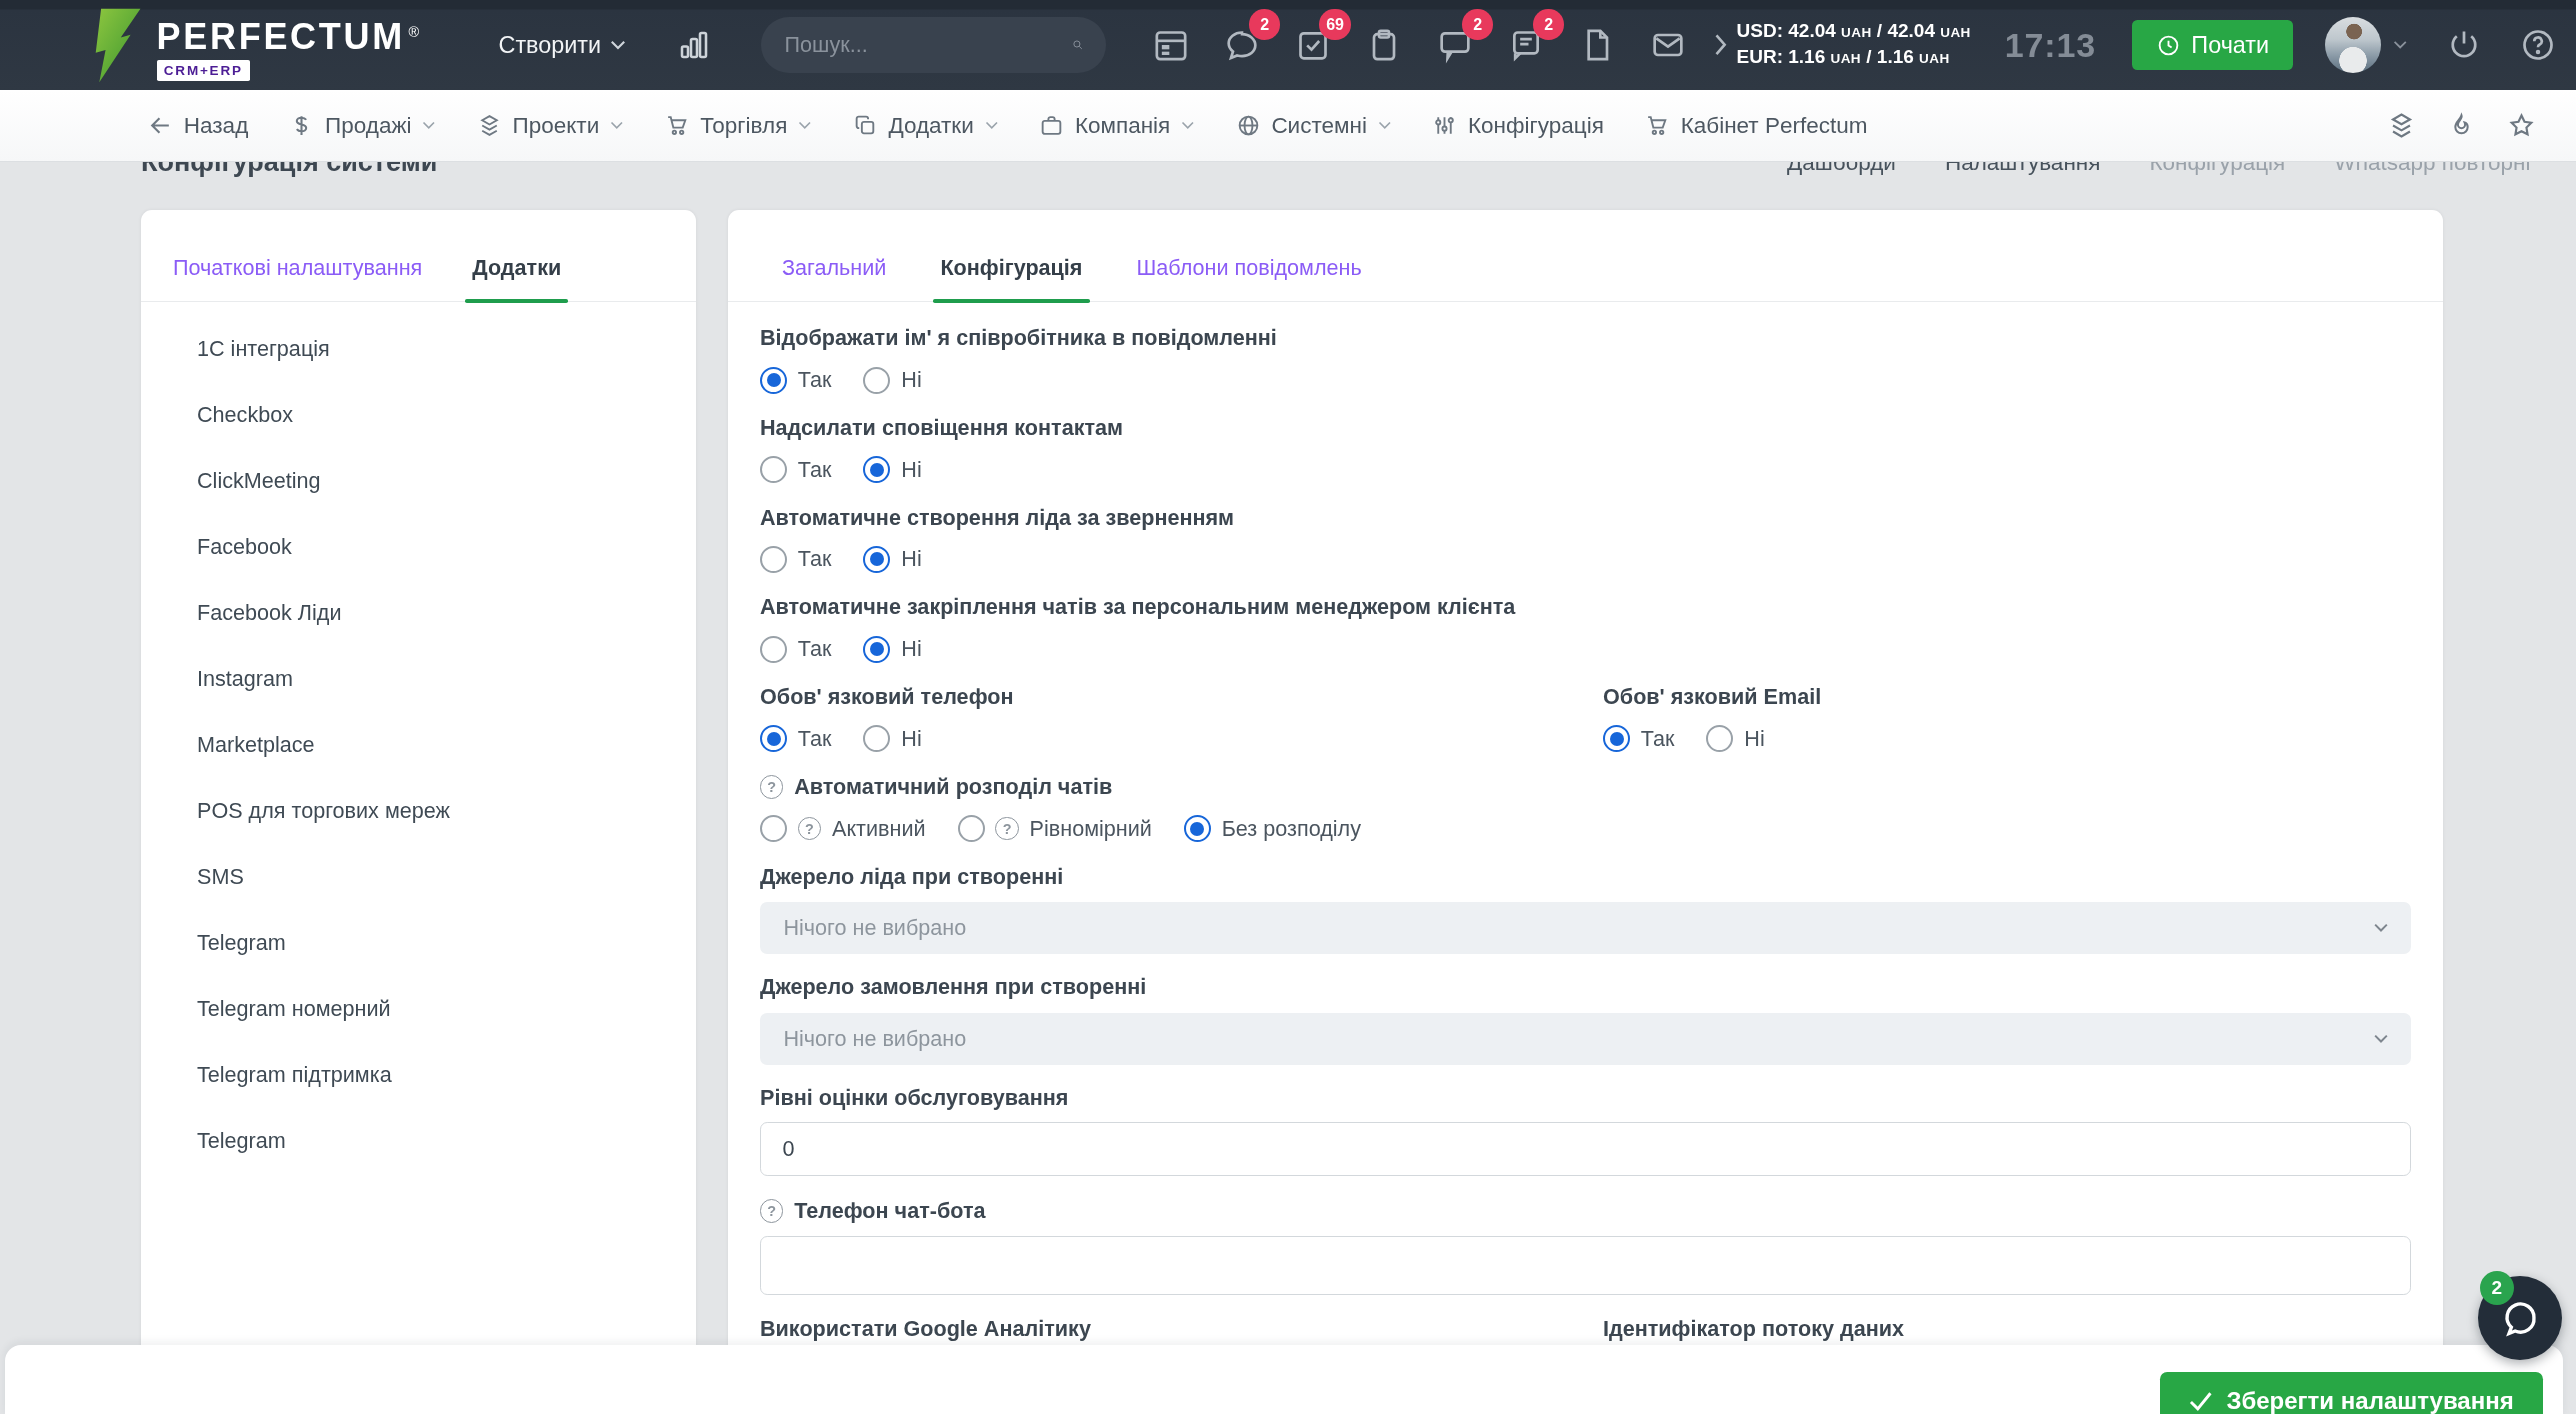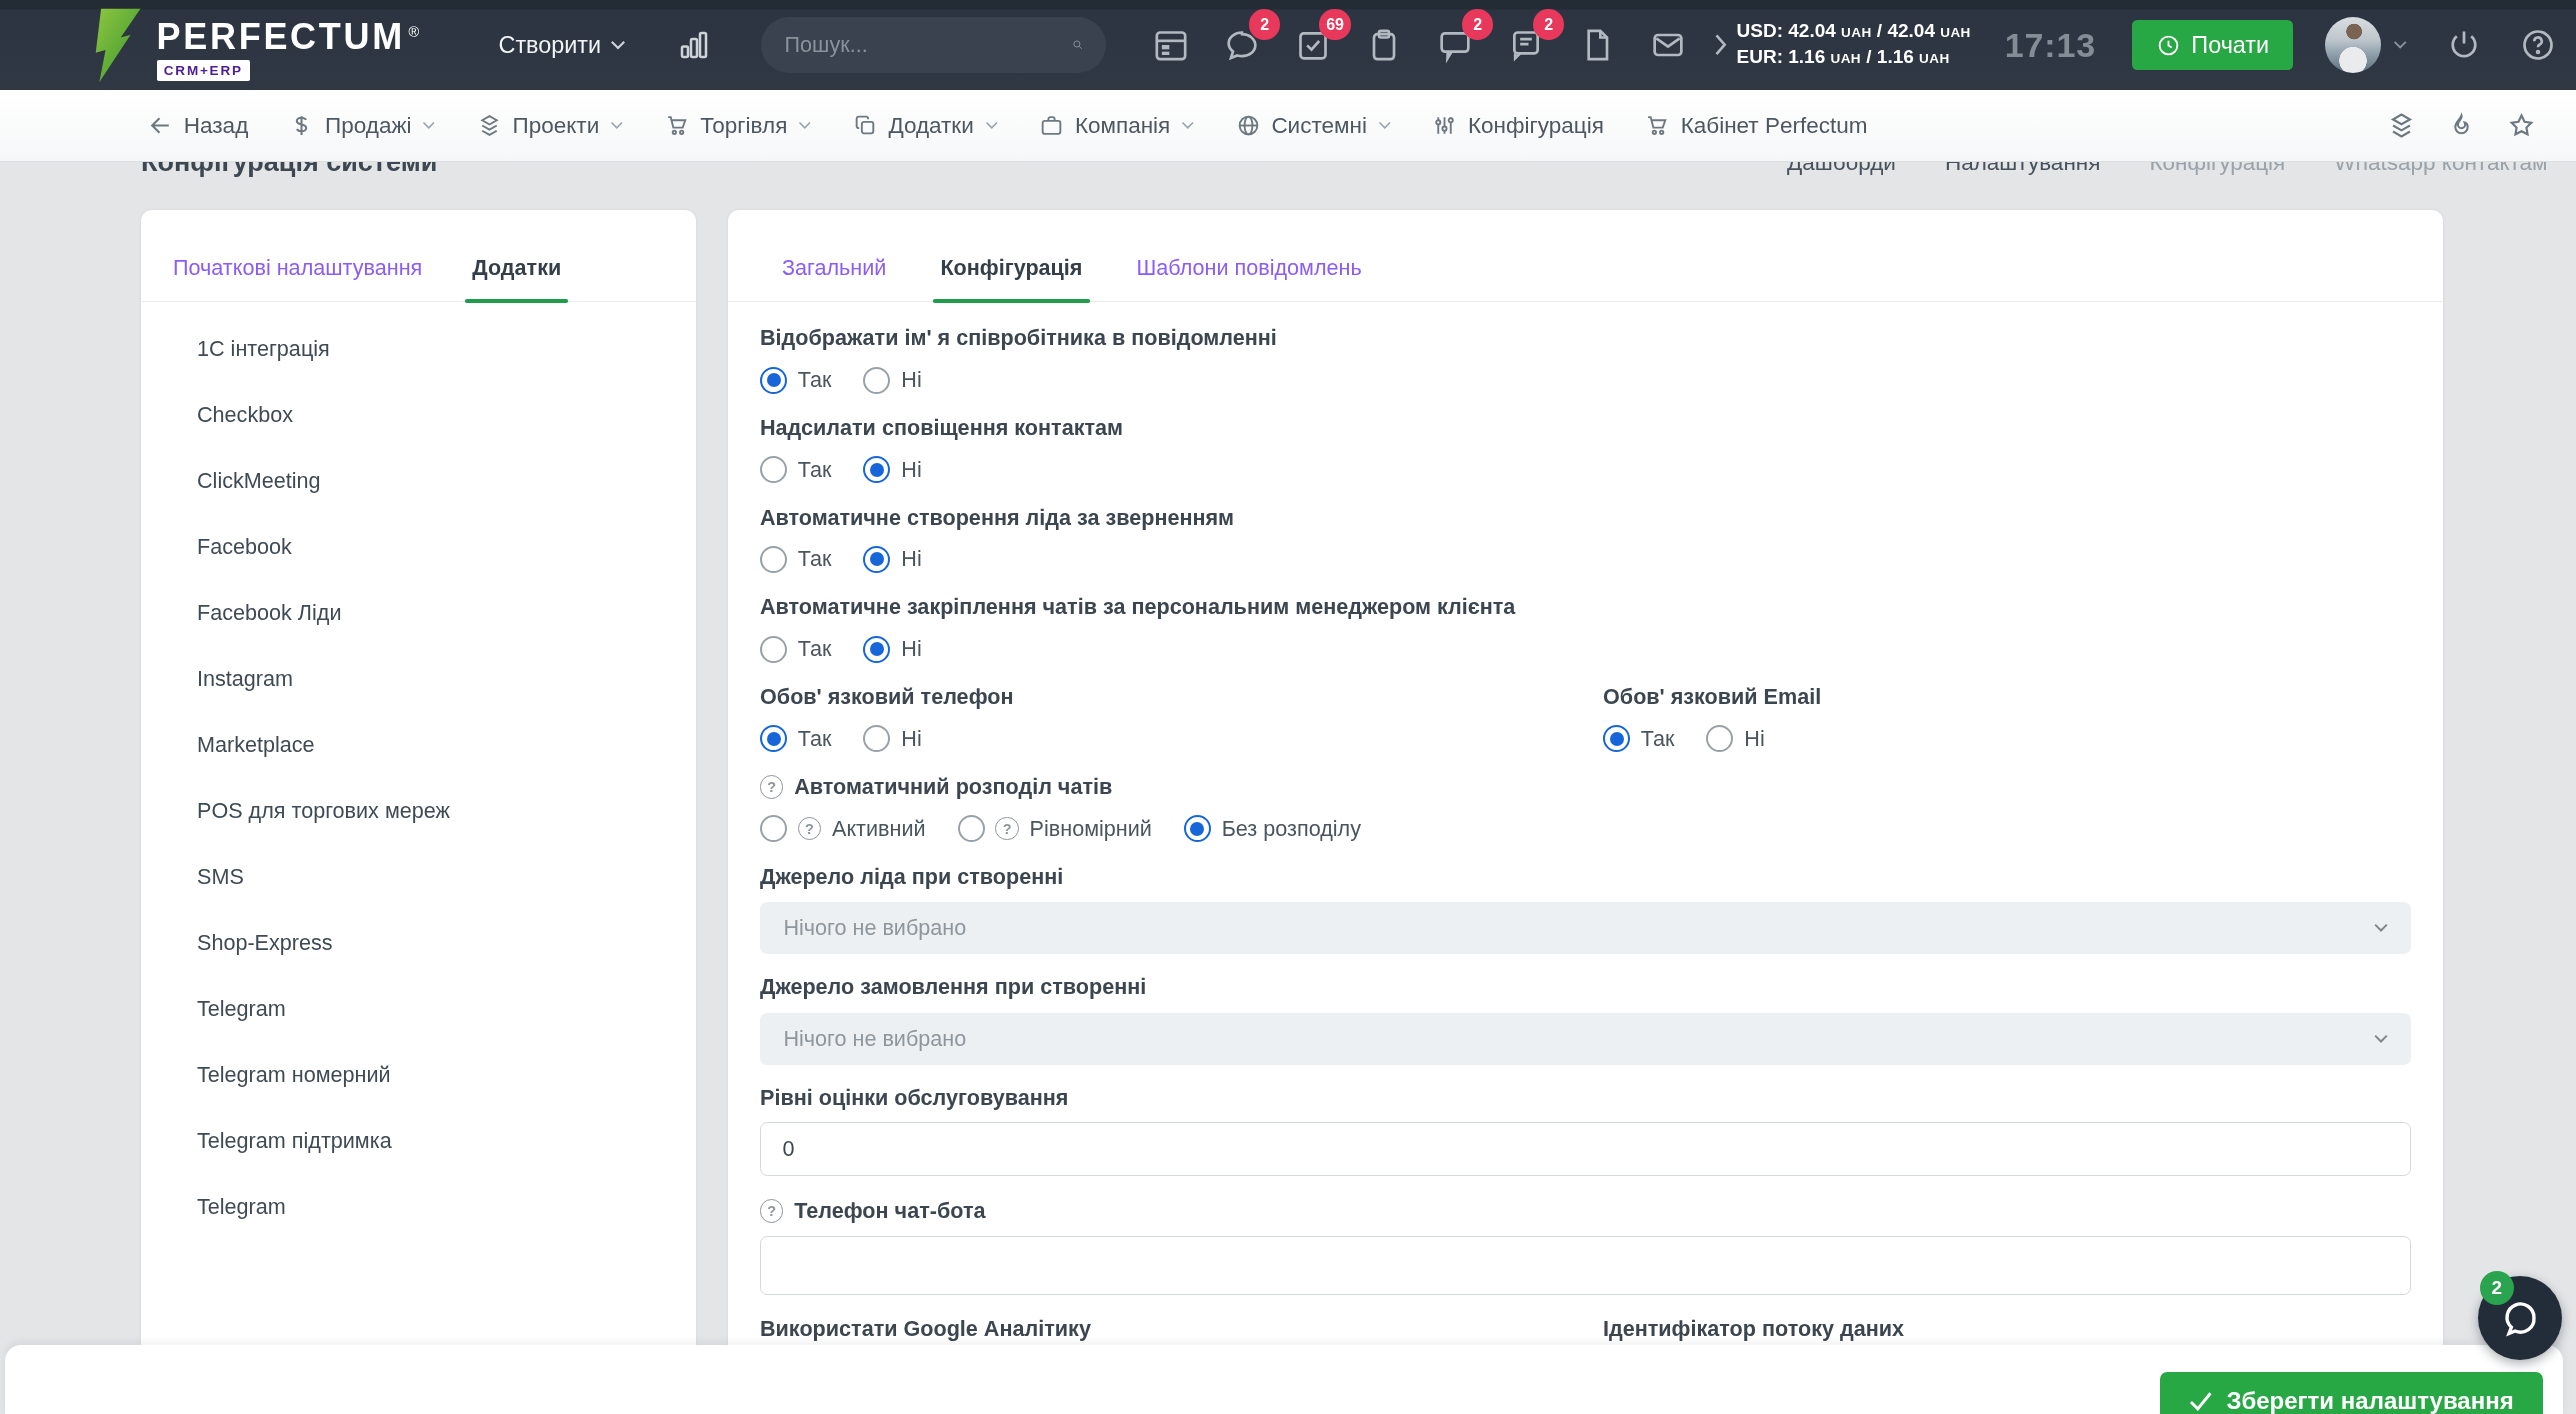--- a/index.html
+++ b/index.html
@@ -412,39 +412,38 @@
         <path d="M12 3.8l2.5 5.1 5.6.8-4 4 .9 5.6-5-2.6-5 2.6.9-5.6-4-4 5.6-.8z"></path>
       </svg>
   </div>
 </div>
 
 <div class="page-title">Конфігурація системи</div>
 <div class="top-links">
   <span class="lnk-dark">Дашборди</span>
   <span class="lnk-dark">Налаштування</span>
   <span class="lnk-light">Конфігурація</span>
-  <span class="lnk-light">Whatsapp контактам</span>
+  <span class="lnk-light">Whatsapp повторні</span>
 </div>
 
 <div class="card sidebar-card">
   <div class="tabs">
     <div class="tab">Початкові налаштування</div>
     <div class="tab active">Додатки</div>
   </div>
   <ul class="side-list">
     <li>1С інтеграція</li>
     <li>Checkbox</li>
     <li>ClickMeeting</li>
     <li>Facebook</li>
     <li>Facebook Ліди</li>
     <li>Instagram</li>
     <li>Marketplace</li>
     <li>POS для торгових мереж</li>
     <li>SMS</li>
-    <li>Shop-Express</li>
     <li>Telegram</li>
     <li>Telegram номерний</li>
     <li>Telegram підтримка</li>
     <li>Telegram</li>
   </ul>
 </div>
 
 <div class="card main-card">
   <div class="tabs">
     <div class="tab">Загальний</div>

